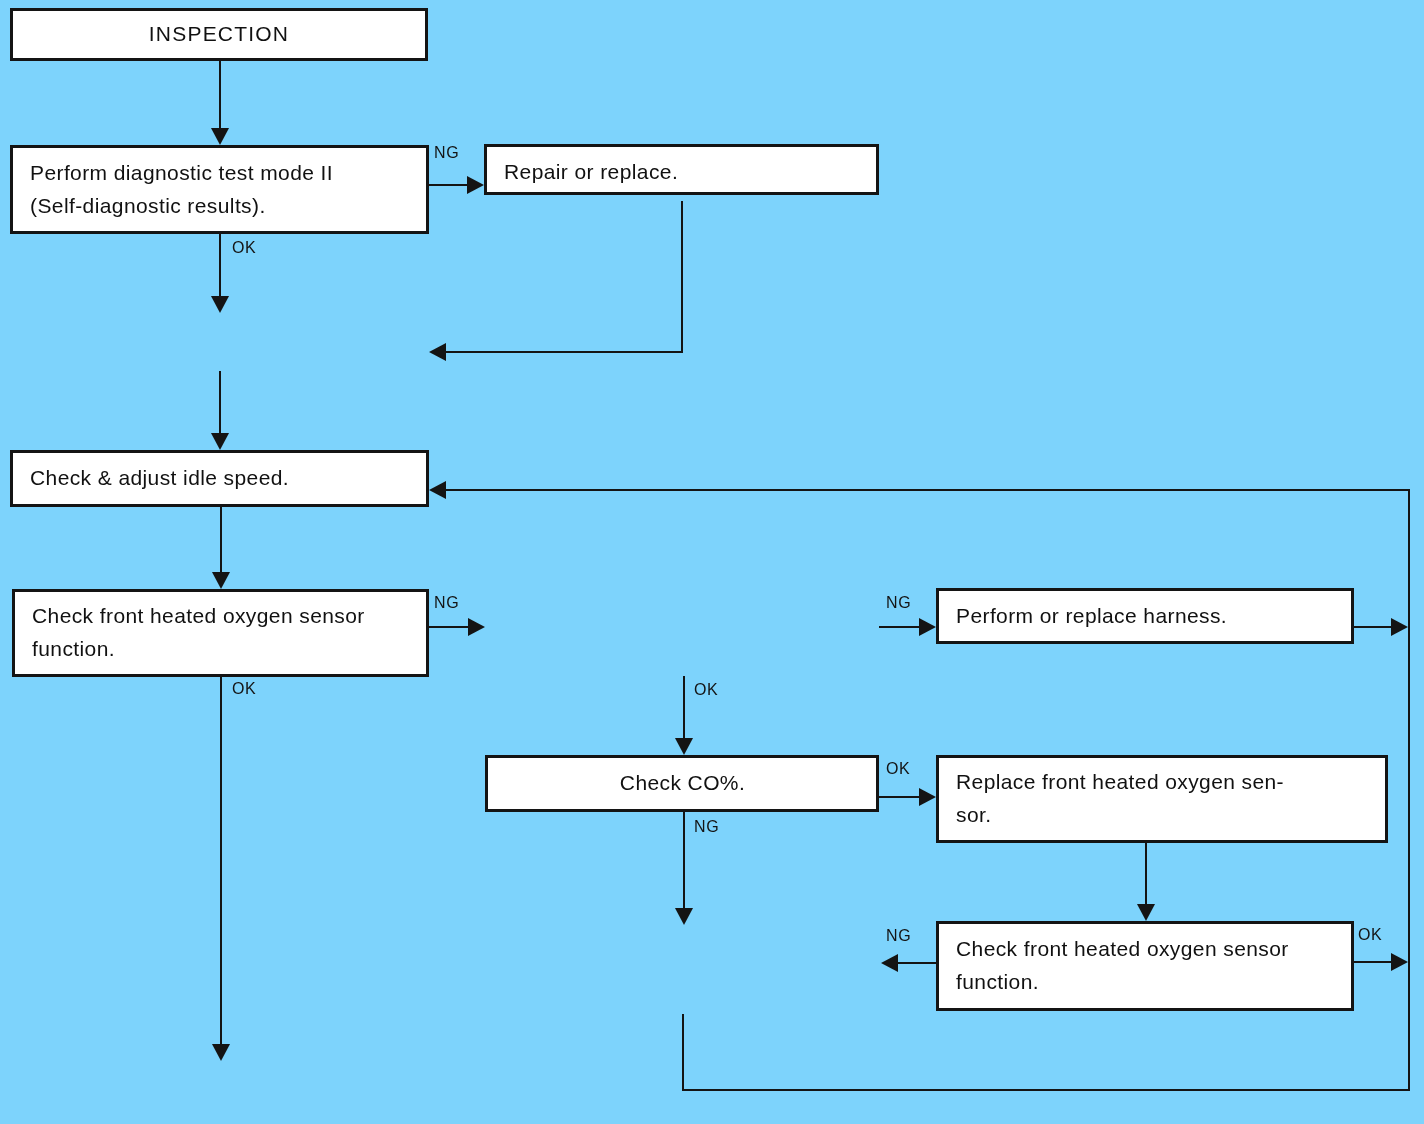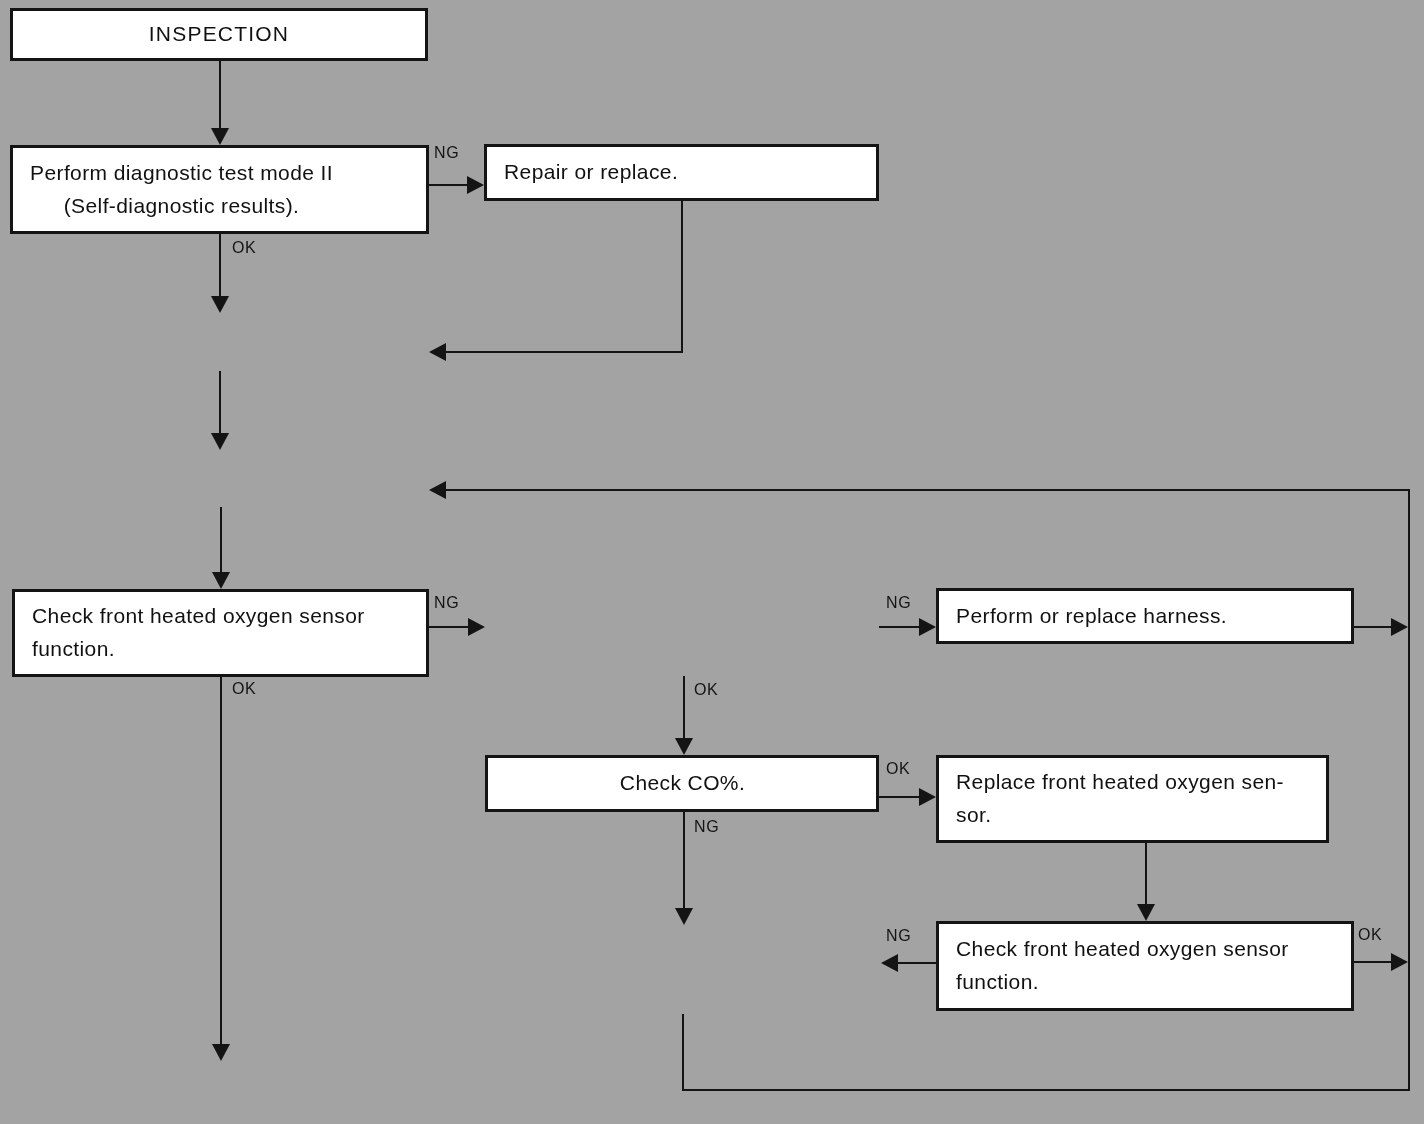--- a/index.html
+++ b/index.html
@@ -4,21 +4,21 @@
 <style>
   html, body {
     margin: 0;
     padding: 0;
     background: #ffffff;
   }
   #stage {
     position: relative;
     width: 1424px;
     height: 1124px;
-    background: #a3a3a3;
+    background: #7dd3fc;
     font-family: "Liberation Sans", sans-serif;
     color: #111111;
     overflow: hidden;
   }
   .node {
     position: absolute;
     box-sizing: border-box;
     border: 3px solid #141414;
     background: #ffffff;
     display: flex;
@@ -77,46 +77,49 @@
 </style>
 </head>
 <body>
 
 <div id="stage">
 
   <div class="node center" style="left:10px; top:8px; width:418px; height:53px;">
     <span>INSPECTION</span>
   </div>
 
-  <div class="node" style="left:10px; top:145px; width:419px; height:89px;text-align:center;">
+  <div class="node" style="left:10px; top:145px; width:419px; height:89px;">
     <span>Perform diagnostic test mode II
 (Self-diagnostic results).</span>
   </div>
 
-  <div class="node" style="left:484px; top:144px; width:395px; height:57px;">
+  <div class="node" style="left:484px; top:144px; width:395px; height:51px;align-items:flex-end;">
     <span>Repair or replace.</span>
   </div>
 
 
+  <div class="node" style="left:10px; top:450px; width:419px; height:57px;">
+    <span>Check &amp; adjust idle speed.</span>
+  </div>
 
   <div class="node" style="left:12px; top:589px; width:417px; height:88px;">
     <span>Check front heated oxygen sensor
 function.</span>
   </div>
 
 
   <div class="node" style="left:936px; top:588px; width:418px; height:56px;">
     <span>Perform or replace harness.</span>
   </div>
 
   <div class="node" style="left:485px; top:755px; width:394px; height:57px;justify-content:center;">
     <span>Check CO%.</span>
   </div>
 
-  <div class="node" style="left:936px; top:755px; width:393px; height:88px;">
+  <div class="node" style="left:936px; top:755px; width:452px; height:88px;">
     <span>Replace front heated oxygen sen-
 sor.</span>
   </div>
 
 
   <div class="node" style="left:936px; top:921px; width:418px; height:90px;">
     <span>Check front heated oxygen sensor
 function.</span>
   </div>
 

